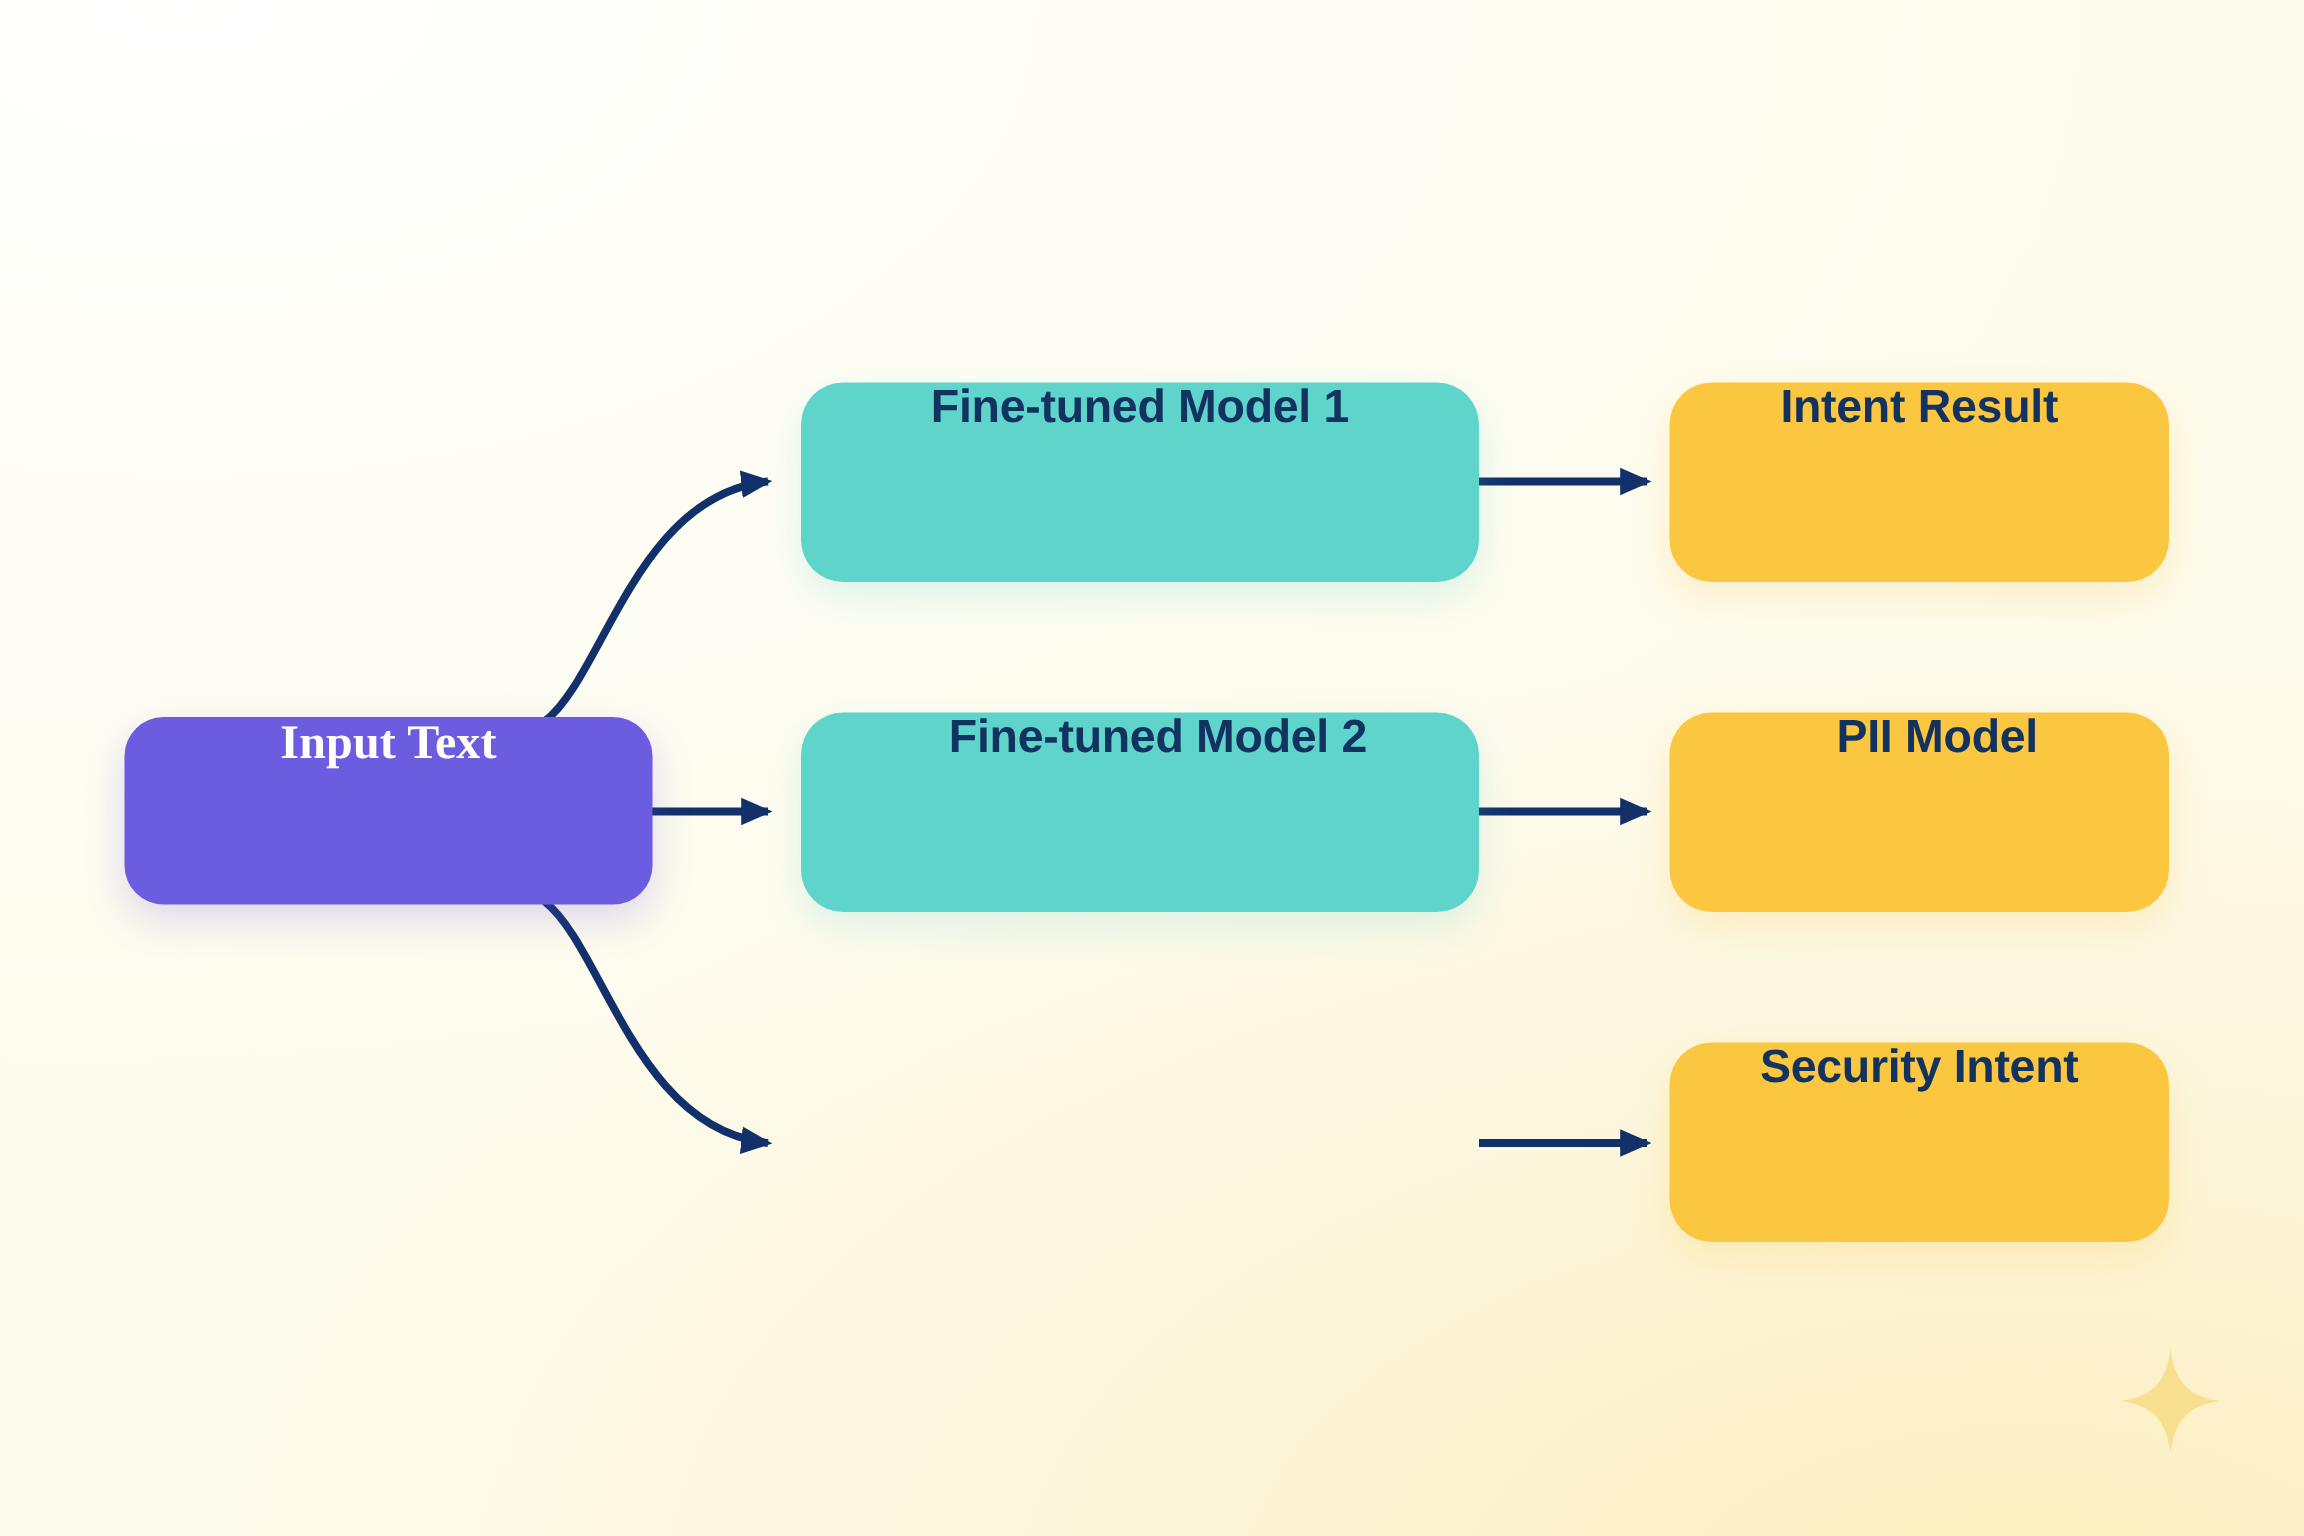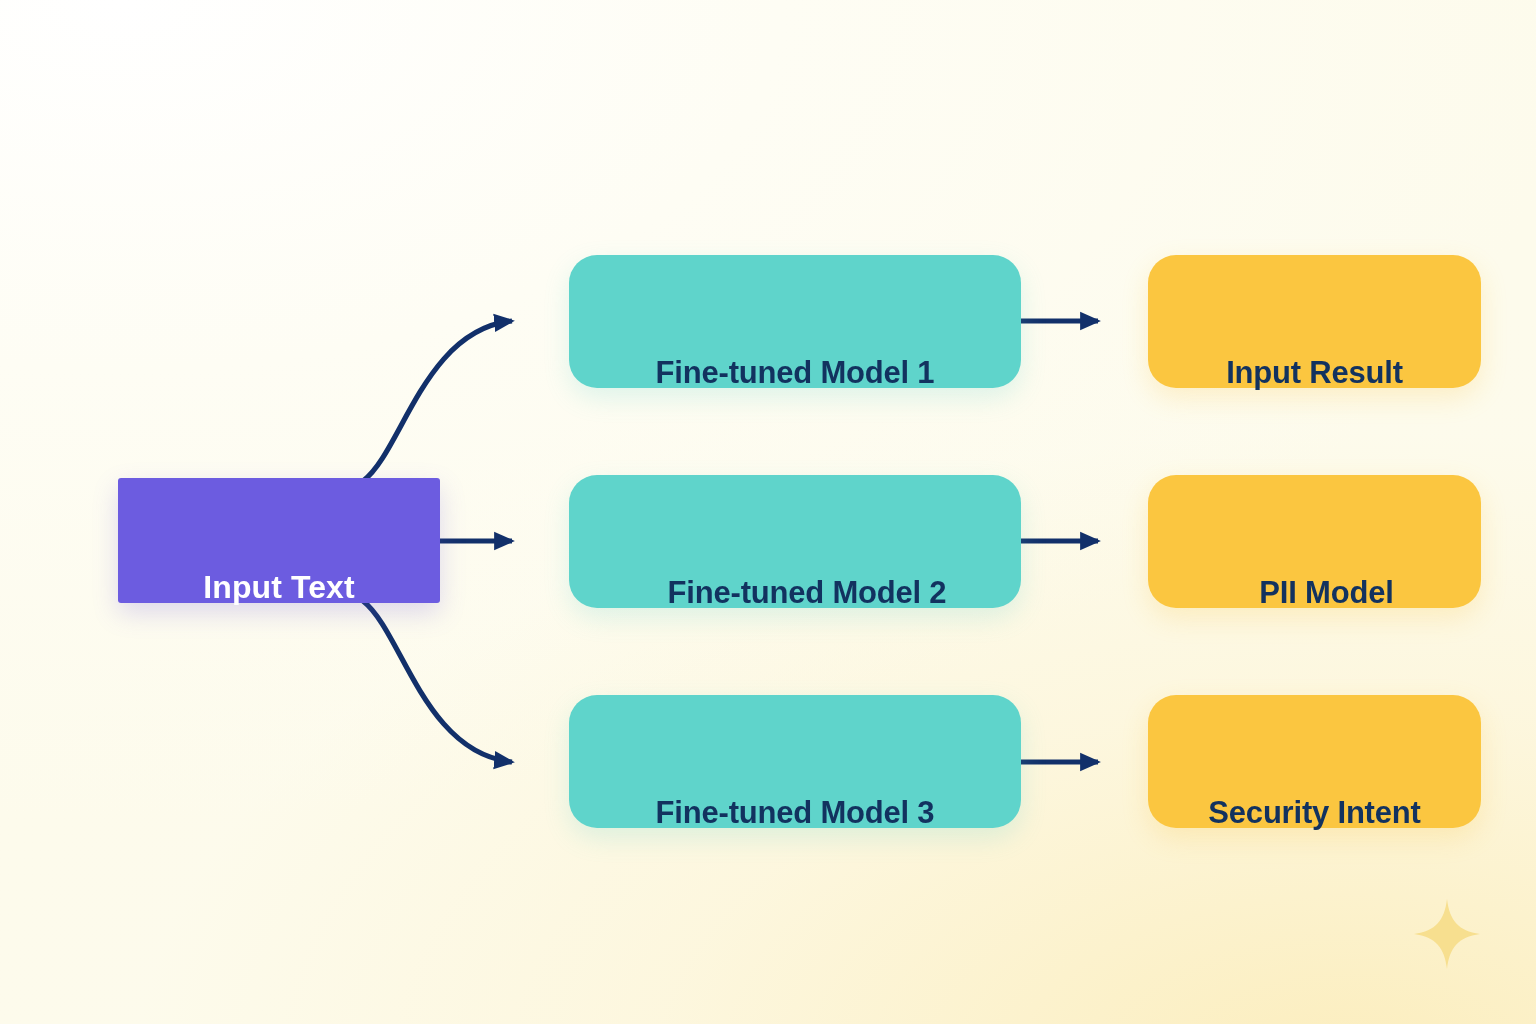--- a/index.html
+++ b/index.html
@@ -32,41 +32,41 @@
     width: 1536px;
     height: 1024px;
     pointer-events: none;
   }
 
   
   .node {
     position: absolute;
     box-sizing: border-box;
     display: flex;
-    align-items: flex-end;
+    align-items: flex-start;
     justify-content: center;
     border-radius: 28px;
     text-align: center;
     letter-spacing: -0.2px;
-    margin-left: 35px;
   }
   .node-label {
     font-weight: bold;
     white-space: nowrap;
     line-height: 1;
   }
 
   .node-input {
     left: 83px;
     top: 478px;
-    width: 322px;
+    width: 352px;
     height: 125px;
     background: #6C5CE0;
-    border-radius: 3px;
+    border-radius: 26px;
     box-shadow: 0 10px 26px rgba(108,92,224,0.22);
+    font-family: Liberation Serif, serif;
   }
   .node-input .node-label {
     color: #FFFFFF;
     font-size: 32px;
     letter-spacing: 0.1px;
   }
 
   .node-model {
     left: 534px;
     width: 452px;
@@ -135,26 +135,23 @@
   <div class="node node-input">
     <span class="node-label">Input Text</span>
   </div>
 
   <div class="node node-model row-1">
     <span class="node-label">Fine-tuned Model 1</span>
   </div>
   <div class="node node-model row-2">
     <span class="node-label">Fine-tuned Model 2</span>
   </div>
-  <div class="node node-model row-3">
-    <span class="node-label">Fine-tuned Model 3</span>
-  </div>
 
   <div class="node node-result row-1">
-    <span class="node-label">Input Result</span>
+    <span class="node-label">Intent Result</span>
   </div>
   <div class="node node-result row-2">
     <span class="node-label">PII Model</span>
   </div>
   <div class="node node-result row-3">
     <span class="node-label">Security Intent</span>
   </div>
 
   <svg id="sparkle" viewBox="0 0 66 70" xmlns="http://www.w3.org/2000/svg">
     <path d="M33 0 C35.5 21 44 32 66 35 C44 38 35.5 49 33 70 C30.5 49 22 38 0 35 C22 32 30.5 21 33 0 Z" fill="#F7DF8F"></path>

